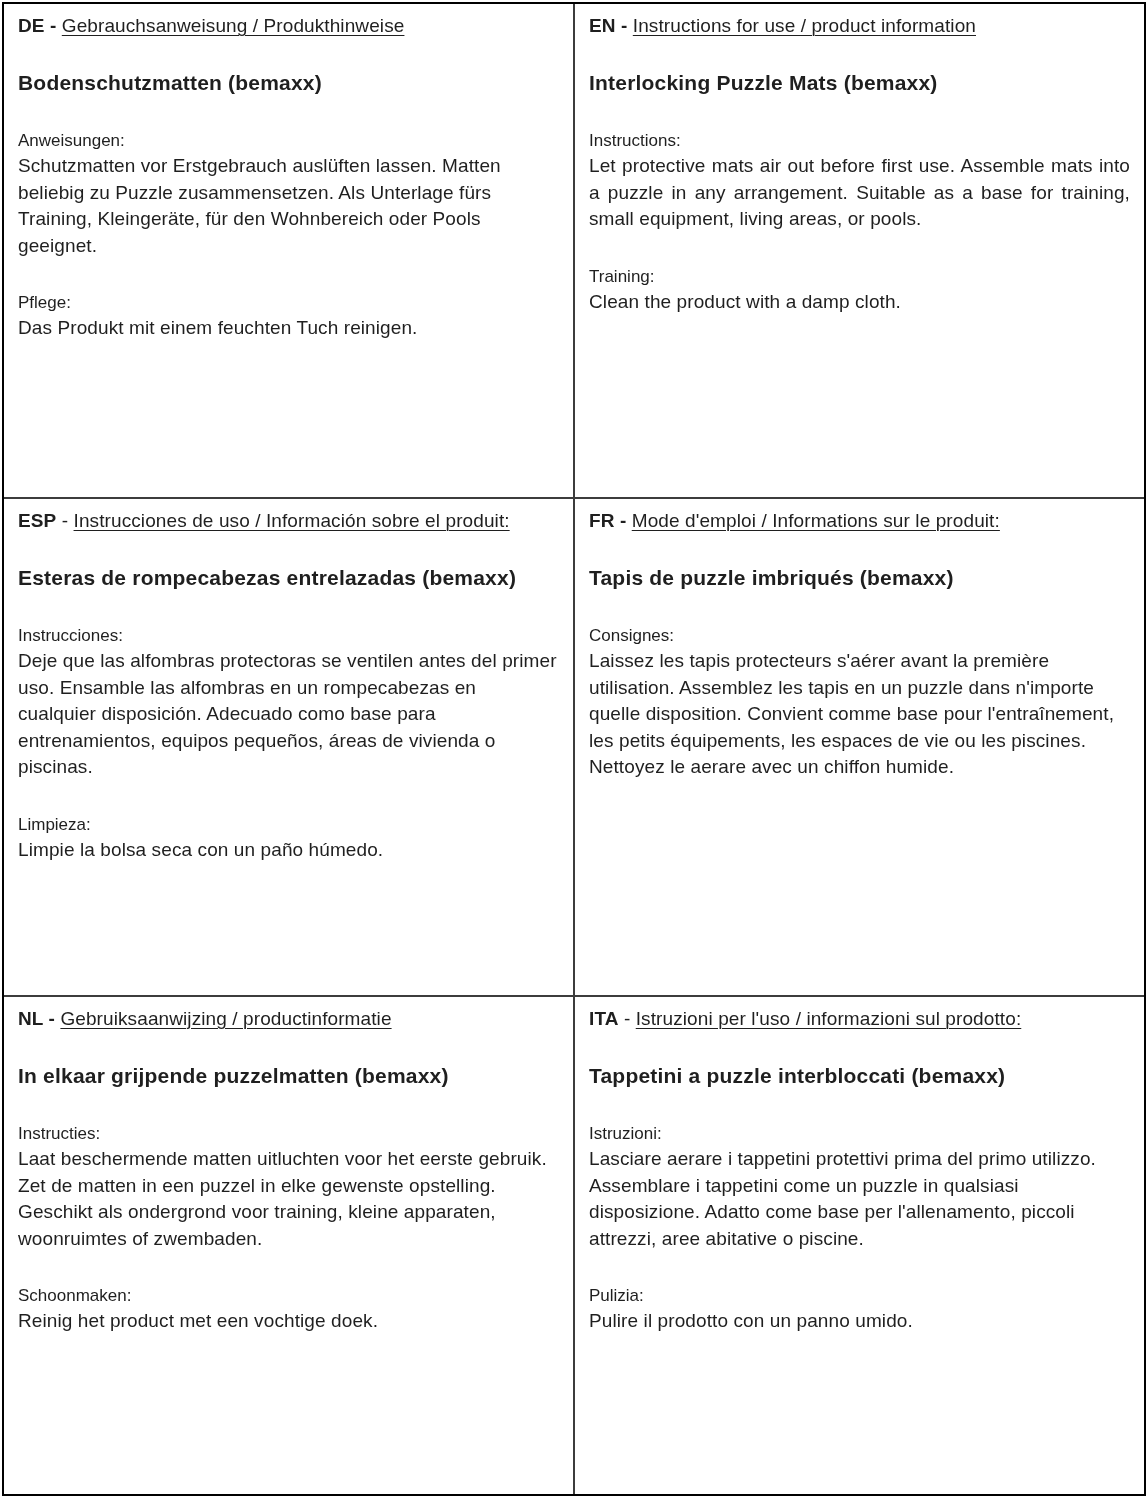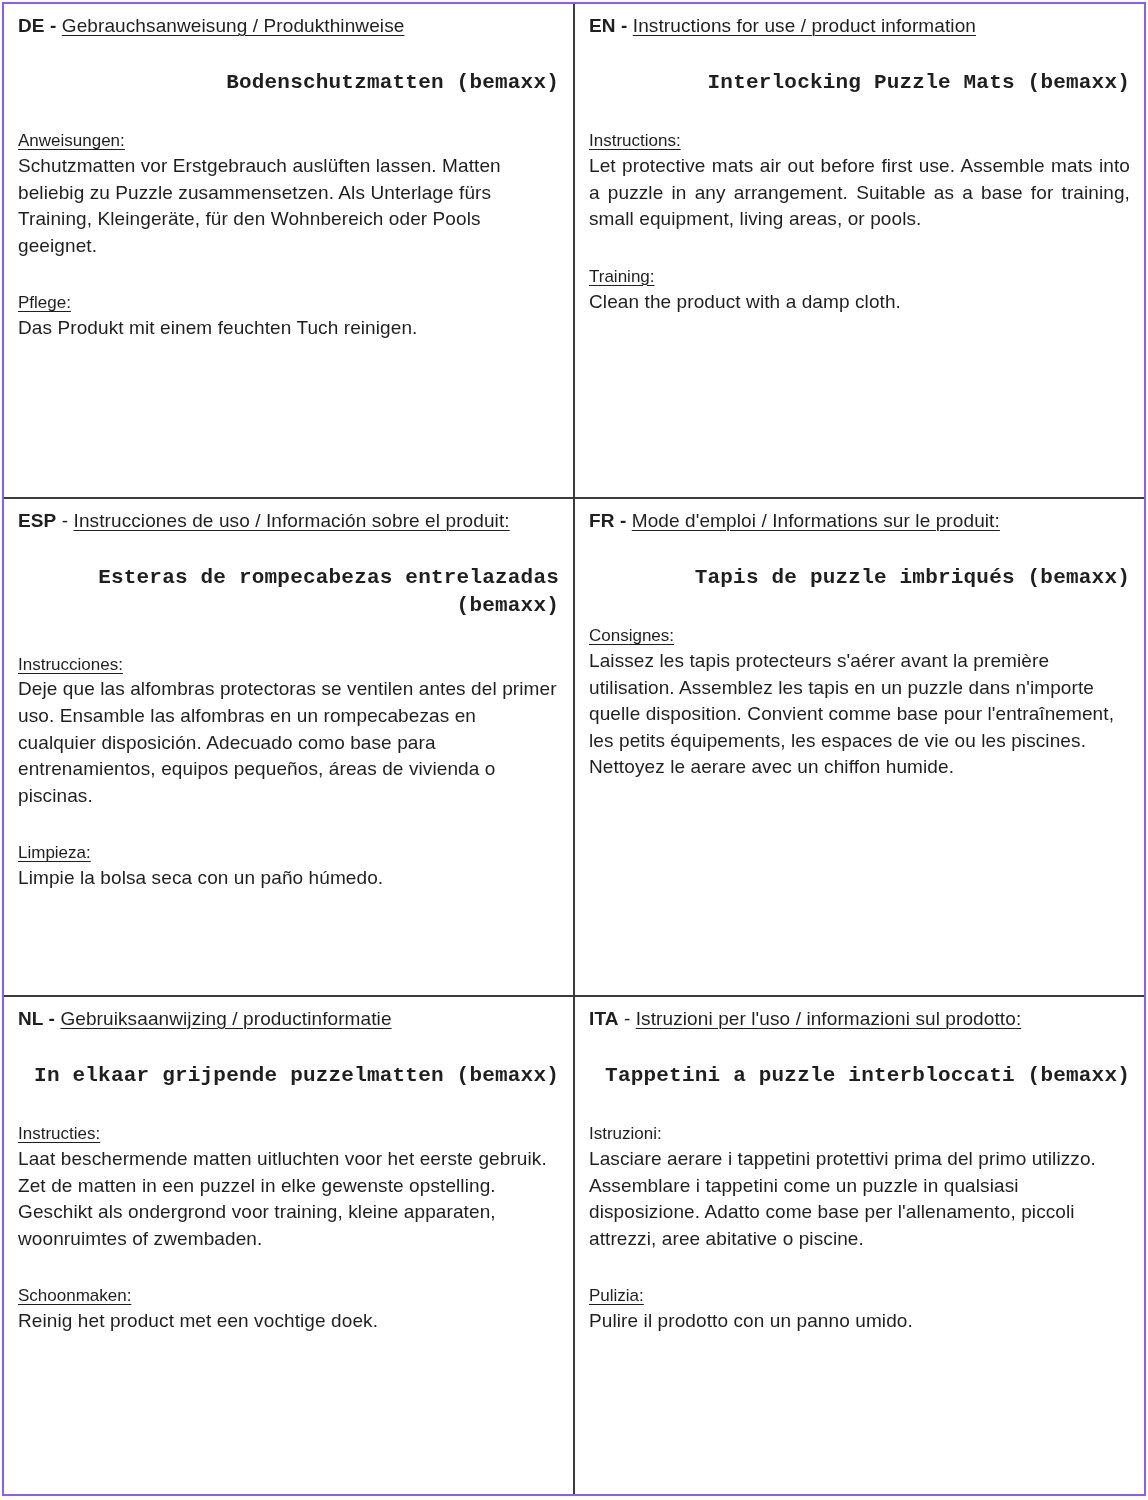--- a/index.html
+++ b/index.html
@@ -14,21 +14,21 @@
     padding: 2px;
   }
   .doc-table {
     width: 1144px;
     height: 1494px;
     display: grid;
     grid-template-columns: 1fr 1fr;
     grid-template-rows: 493px 496px 497px;
     background: #3c3c3c;       
     gap: 2px;
-    border: 2px solid #8b5cf6;
+    border: 2px solid #000000;
   }
   .cell {
     background: #ffffff;
     padding: 9px 14px 10px 14px;
     overflow: hidden;
   }
   .cell-header {
     font-size: 19px;
     line-height: 1.42;
     letter-spacing: 0.1px;
@@ -36,32 +36,30 @@
   .lang-code { font-weight: bold; }
   .header-title {
     text-decoration: underline;
     text-underline-offset: 3px;
     text-decoration-thickness: 1.4px;
   }
   .product-title {
     margin-top: 29px;
     font-size: 21px;
     font-weight: bold;
-    text-align: right;
+    text-align: left;
     line-height: 1.35;
     letter-spacing: 0.2px;
-    font-family: Liberation Mono, monospace;
   }
   .section-label {
     margin-top: 32px;
     font-size: 17px;
     line-height: 1.4;
   }
   .section-label .u {
-    text-decoration: underline;
     text-underline-offset: 3px;
     text-decoration-thickness: 1.3px;
   }
   .section-label.no-underline .u { text-decoration: none; }
   .section-body {
     font-size: 19px;
     line-height: 1.4;
     letter-spacing: 0.1px;
   }
   .section-body.justify { text-align: justify; }

